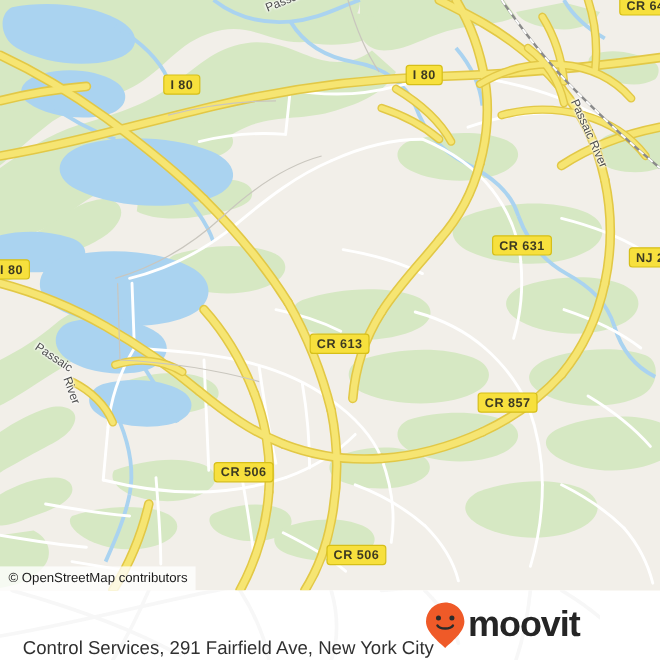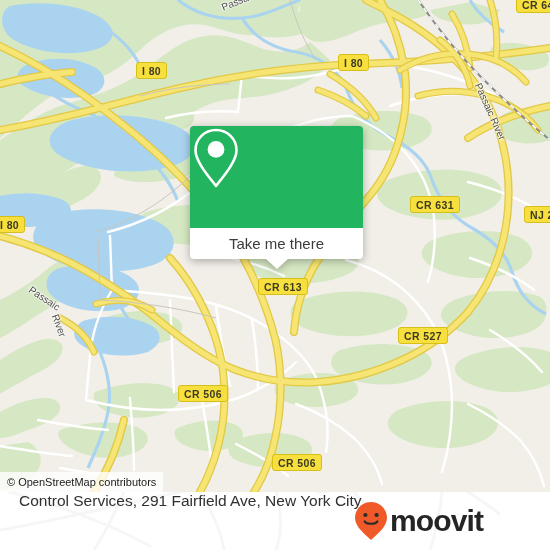--- a/index.html
+++ b/index.html
@@ -104,21 +104,21 @@
     border-right: 11px solid transparent;
     border-top: 10px solid #ffffff;
   }
 
   
   #footer {
     position: absolute;
     left: 0; top: 492px;
     width: 500px; height: 58px;
     background: #ffffff;
-    display: flex; align-items: flex-start;
+    display: flex; align-items: flex-end;
     overflow: hidden;
   }
   #footer-watermark {
     position: absolute; left: 0; top: -492px;
     width: 550px; height: 550px;
     opacity: 0.055;
     pointer-events: none;
   }
   #footer-title {
     position: relative;
@@ -361,47 +361,35 @@
       </g>
     </svg>
 
     <div class="shield" style="left:136px; top:62px;">I 80</div>
     <div class="shield" style="left:338px; top:54px;">I 80</div>
     <div class="shield" style="left:516px; top:-4px;">CR 64</div>
     <div class="shield" style="left:-6px;  top:216px;">I 80</div>
     <div class="shield" style="left:410px; top:196px;">CR 631</div>
     <div class="shield" style="left:524px; top:206px;">NJ 23</div>
     <div class="shield" style="left:258px; top:278px;">CR 613</div>
-    <div class="shield" style="left:398px; top:327px;">CR 527</div>
+    <div class="shield" style="left:398px; top:327px;">CR 857</div>
     <div class="shield" style="left:178px; top:385px;">CR 506</div>
     <div class="shield" style="left:272px; top:454px;">CR 506</div>
 
     <div class="river-label" style="left:222px; top:2px;  transform:rotate(-22deg); transform-origin:left center;">Passaic River</div>
     <div class="river-label" style="left:478px; top:78px; transform:rotate(66deg);  transform-origin:left center;">Passaic River</div>
     <div class="river-label" style="left:30px;  top:283px; transform:rotate(34deg); transform-origin:left center;">Passaic</div>
     <div class="river-label" style="left:55px;  top:309px; transform:rotate(70deg); transform-origin:left center;">River</div>
 
     <div class="place-label" style="left:158px; top:459px;margin-top:40px;">West</div>
 
     <div id="attribution">
       <span>© OpenStreetMap contributors</span>
     </div>
 
-    <div id="popup">
-      <div id="popup-green">
-        <svg width="52" height="64" viewBox="0 0 52 64">
-          <path d="M26 4 C14.5 4 5.5 13 5.5 24.2 C5.5 36 20 52 26 60 C32 52 46.5 36 46.5 24.2 C46.5 13 37.5 4 26 4 Z" fill="none" stroke="#ffffff" stroke-width="2.6" stroke-linejoin="round"></path>
-          <circle cx="26" cy="23.4" r="8.4" fill="#ffffff"></circle>
-        </svg>
-      </div>
-      <div id="popup-white">
-        <span id="popup-label">Take me there</span>
-        <div id="popup-tail"></div>
-      </div>
-    </div>
   </div>
 
   <div id="footer">
     <svg id="footer-watermark" width="550" height="550" viewBox="0 0 550 550">
       <g fill="none" stroke="#707070" stroke-width="3" stroke-linecap="round">
         <path d="M0,530 C60,520 120,504 180,492 C240,480 300,474 360,474"></path>
         <path d="M10,492 C60,506 110,524 150,546"></path>
         <path d="M200,492 C214,514 222,536 224,550"></path>
         <path d="M276,492 C282,512 282,534 276,550"></path>
         <path d="M318,492 C348,490 376,484 402,472"></path>

